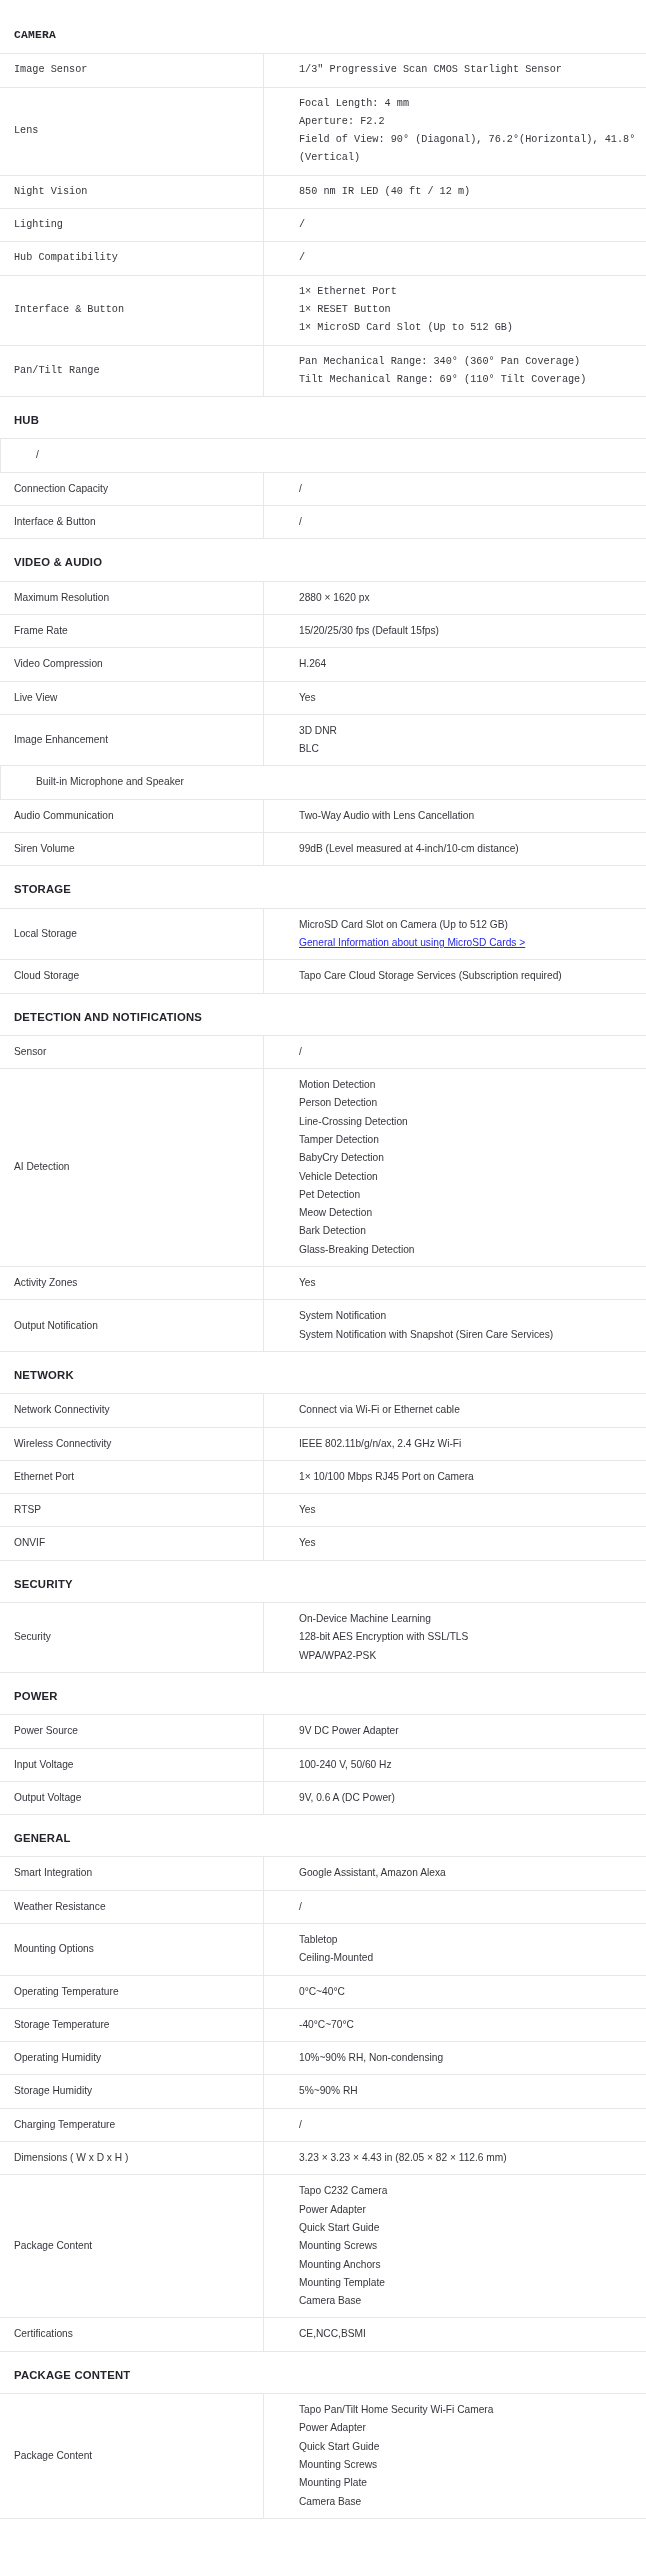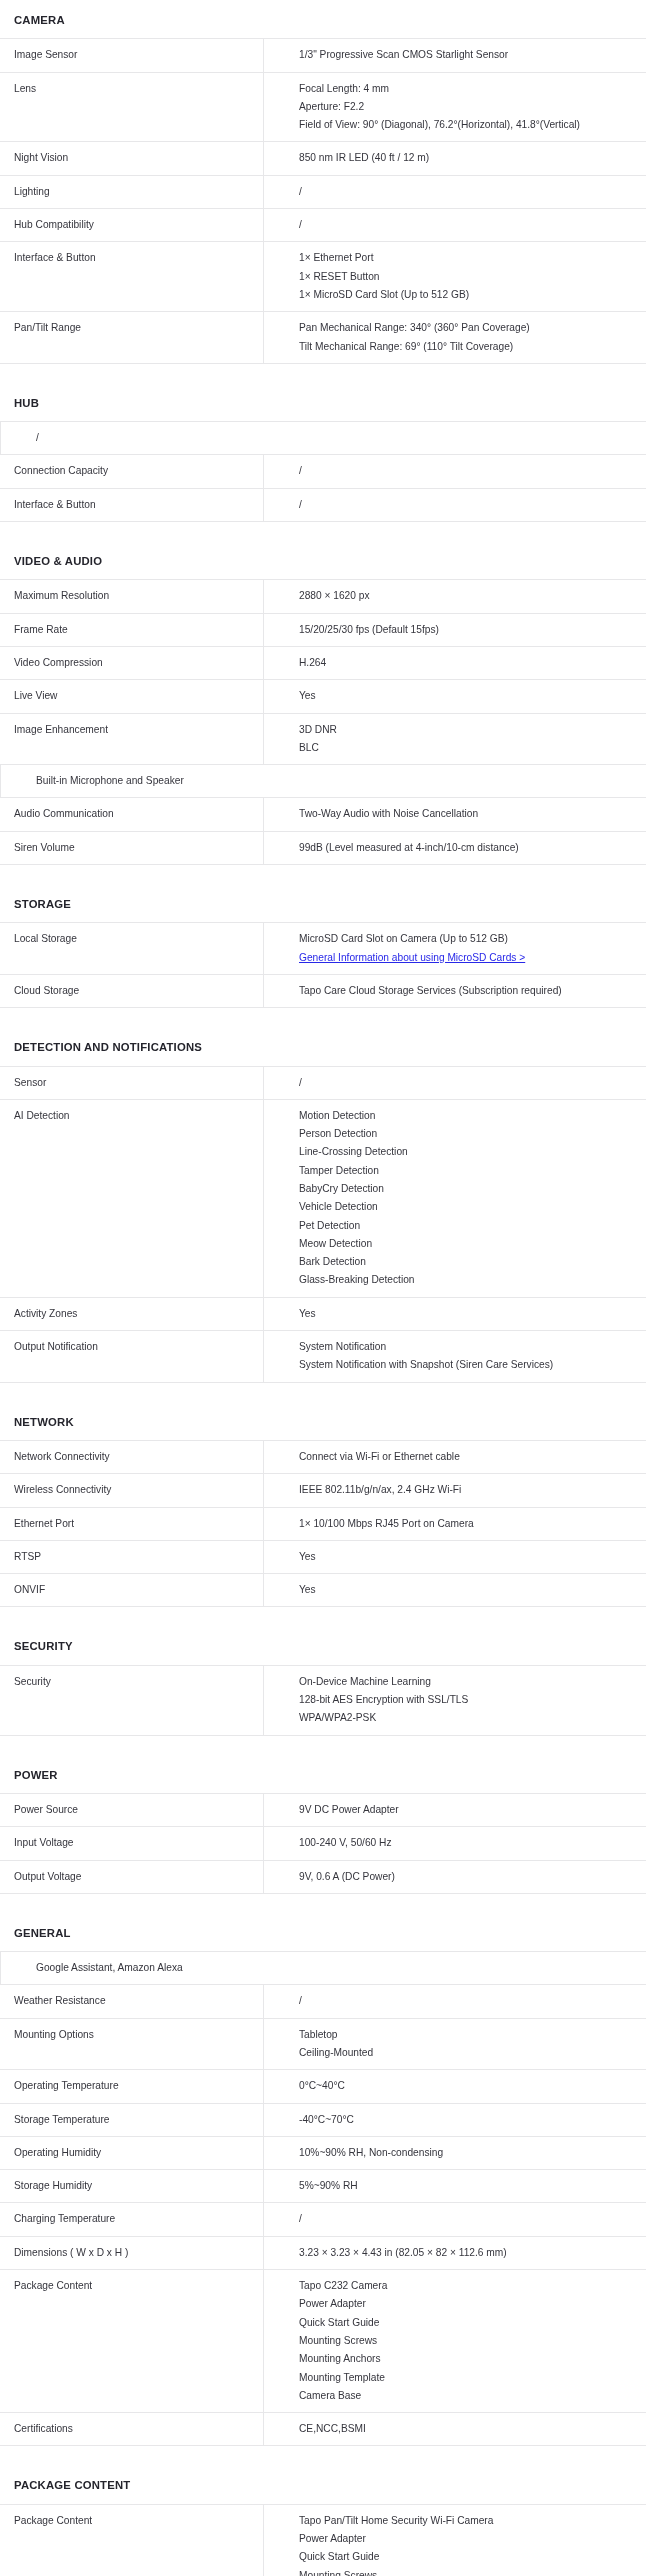--- a/index.html
+++ b/index.html
@@ -10,45 +10,47 @@
   body {
     width: 647px;
     font-family: "Liberation Sans", sans-serif;
     color: #35353d;
     -webkit-font-smoothing: antialiased;
   }
   .spec-wrap {
     width: 647px;
   }
   .spec-section {
-    margin-top: 32px;
+    margin-top: 16px;
   }
   .spec-section:first-child {
-    margin-top: 1px;
+    margin-top: 16px;
     padding-top: 12px;
+    font-family: Liberation Mono, monospace;
   }
   .section-title {
     margin: 0;
     padding: 0 0 11.3px 14px;
     font-size: 11.3px;
     font-weight: 700;
     letter-spacing: 0.2px;
     color: #24242c;
     line-height: 14px;
     border-bottom: 0.7px solid #e7e7e9;
   }
   .spec-row {
     display: flex;
     border-bottom: 0.7px solid #e7e7e9;
   }
   .spec-label {
     width: 263px;
     box-sizing: border-box;
     padding: 7px 17px 7px 14px;
     display: flex;
+    align-items: center;
     font-size: 10.2px;
     line-height: 18.3px;
     color: #35353d;
   }
   .spec-value {
     flex: 1;
     box-sizing: border-box;
     border-left: 0.7px solid #e7e7e9;
     padding: 7px 8.4px 7px 35px;
     display: flex;
@@ -206,21 +208,21 @@
         <div class="spec-row">
           <div class="spec-value">
             <div class="value-line">Built-in Microphone and Speaker</div>
           </div>
         </div>
         <div class="spec-row">
           <div class="spec-label">
             <span>Audio Communication</span>
           </div>
           <div class="spec-value">
-            <div class="value-line">Two-Way Audio with Noise Cancellation</div>
+            <div class="value-line">Two-Way Audio with Lens Cancellation</div>
           </div>
         </div>
         <div class="spec-row">
           <div class="spec-label">
             <span>Siren Volume</span>
           </div>
           <div class="spec-value">
             <div class="value-line">99dB (Level measured at 4-inch/10-cm distance)</div>
           </div>
         </div>
@@ -369,20 +371,23 @@
             <span>Output Voltage</span>
           </div>
           <div class="spec-value">
             <div class="value-line">9V, 0.6 A (DC Power)</div>
           </div>
         </div>
       </section>
       <section class="spec-section">
         <h2 class="section-title">GENERAL</h2>
         <div class="spec-row">
+          <div class="spec-label">
+            <span>Smart Integration</span>
+          </div>
           <div class="spec-value">
             <div class="value-line">Google Assistant, Amazon Alexa</div>
           </div>
         </div>
         <div class="spec-row">
           <div class="spec-label">
             <span>Weather Resistance</span>
           </div>
           <div class="spec-value">
             <div class="value-line">/</div>

